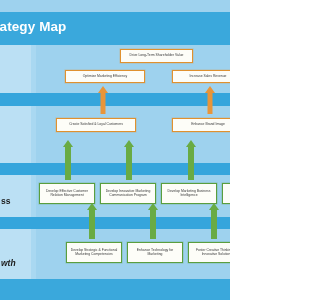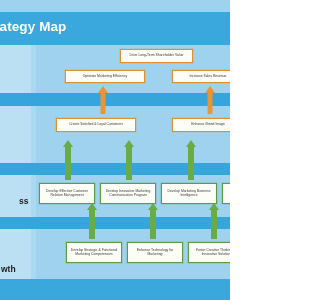--- a/index.html
+++ b/index.html
@@ -149,22 +149,22 @@
   <div class="left-strip-gap"></div>
 
   <div class="header-band"></div>
   <div class="header-title">...ategy Map</div>
 
   <div class="divider" style="top:93px;height:13px;"></div>
   <div class="divider" style="top:163px;height:12px;"></div>
   <div class="divider" style="top:217px;height:12px;"></div>
   <div class="footer-band"></div>
 
-  <div class="persp-label" style="left:19px;top:196px;">ss</div>
-  <div class="persp-label" style="left:1px;top:264px;">wth</div>
+  <div class="persp-label" style="left:1px;top:196px;">ss</div>
+  <div class="persp-label" style="left:1px;top:258px;font-style:italic;">wth</div>
 
   <div class="obj orange" style="left:120px;top:49px;width:73px;height:14px;">Drive Long-Term Shareholder Value</div>
 
   <div class="obj orange" style="left:65px;top:70px;width:80px;height:13px;">Optimize Marketing Efficiency</div>
 
   <div class="obj orange" style="left:172px;top:70px;width:72px;height:13px;">Increase Sales Revenue</div>
 
   <div class="arrow orange" style="left:96px;top:86px;width:14px;height:28px;">
     <div class="head"></div>
     <div class="shaft" style="width:5px;height:22px;"></div>

